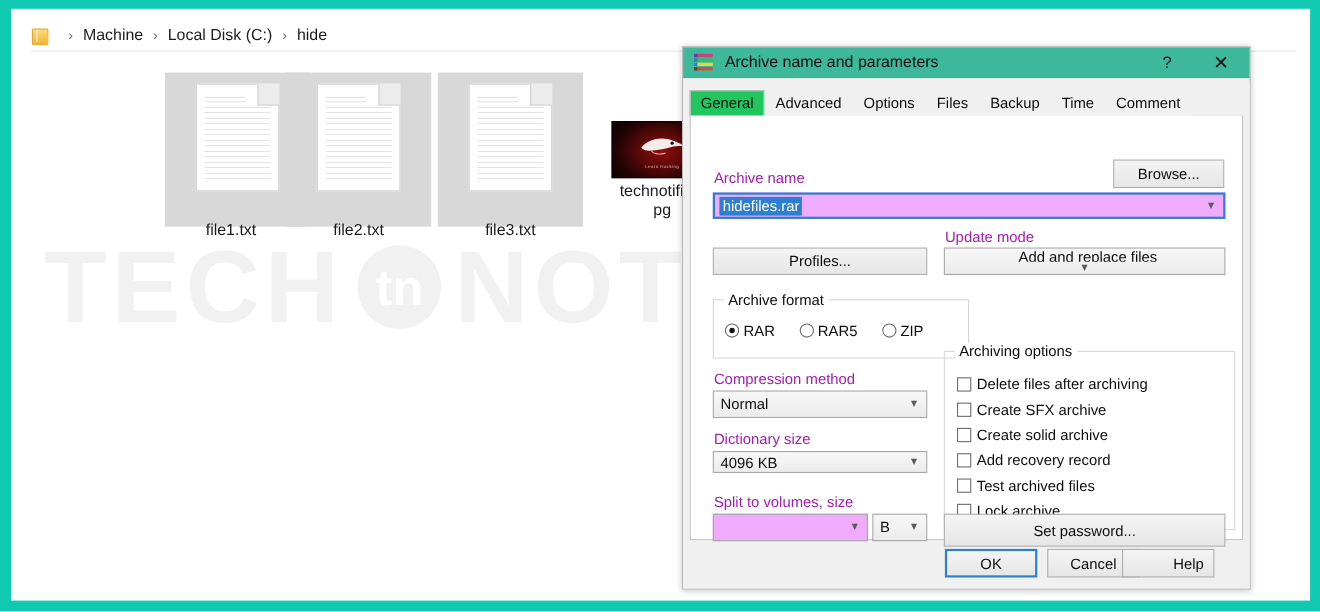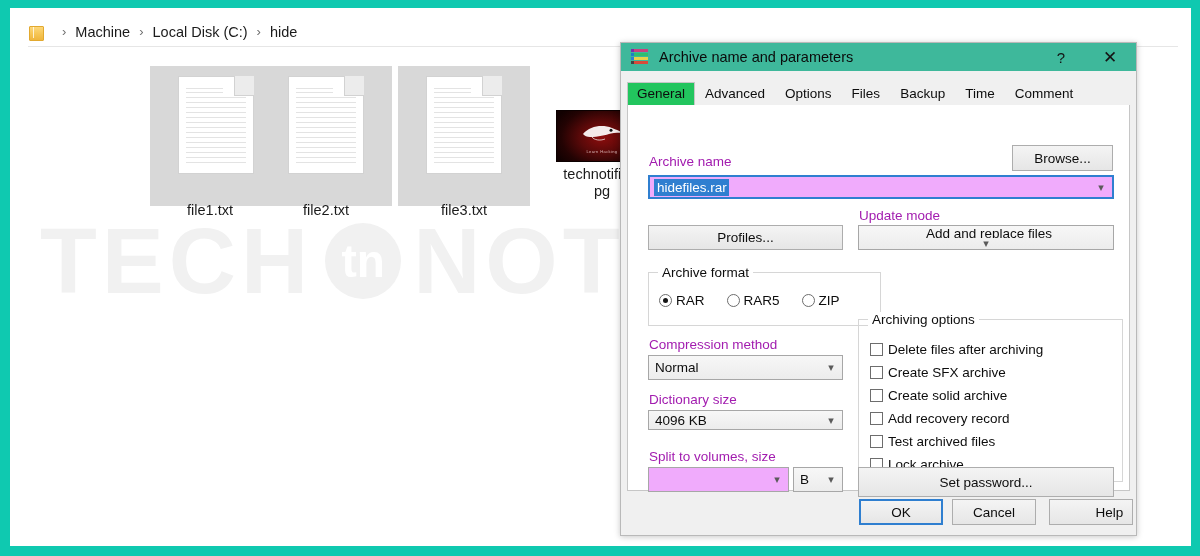--- a/index.html
+++ b/index.html
@@ -605,19 +605,19 @@
           </div>
         </div>
 
         <div class="btn" style="left:230px; top:362px; width:256px; height:30px;">Set password...</div>
 
       </div>
 
       <div id="rar-footer">
         <div class="fbtn primary" style="left:238px; width:84px;">OK</div>
         <div class="fbtn" style="left:331px; width:84px;">Cancel</div>
-        <div class="fbtn" style="left:428px; width:84px;padding-left:37px;">Help</div>
+        <div class="fbtn" style="left:399px; width:84px;padding-left:37px;">Help</div>
       </div>
 
     </div>
   </div>
 
 </div>
 
 </body></html>

